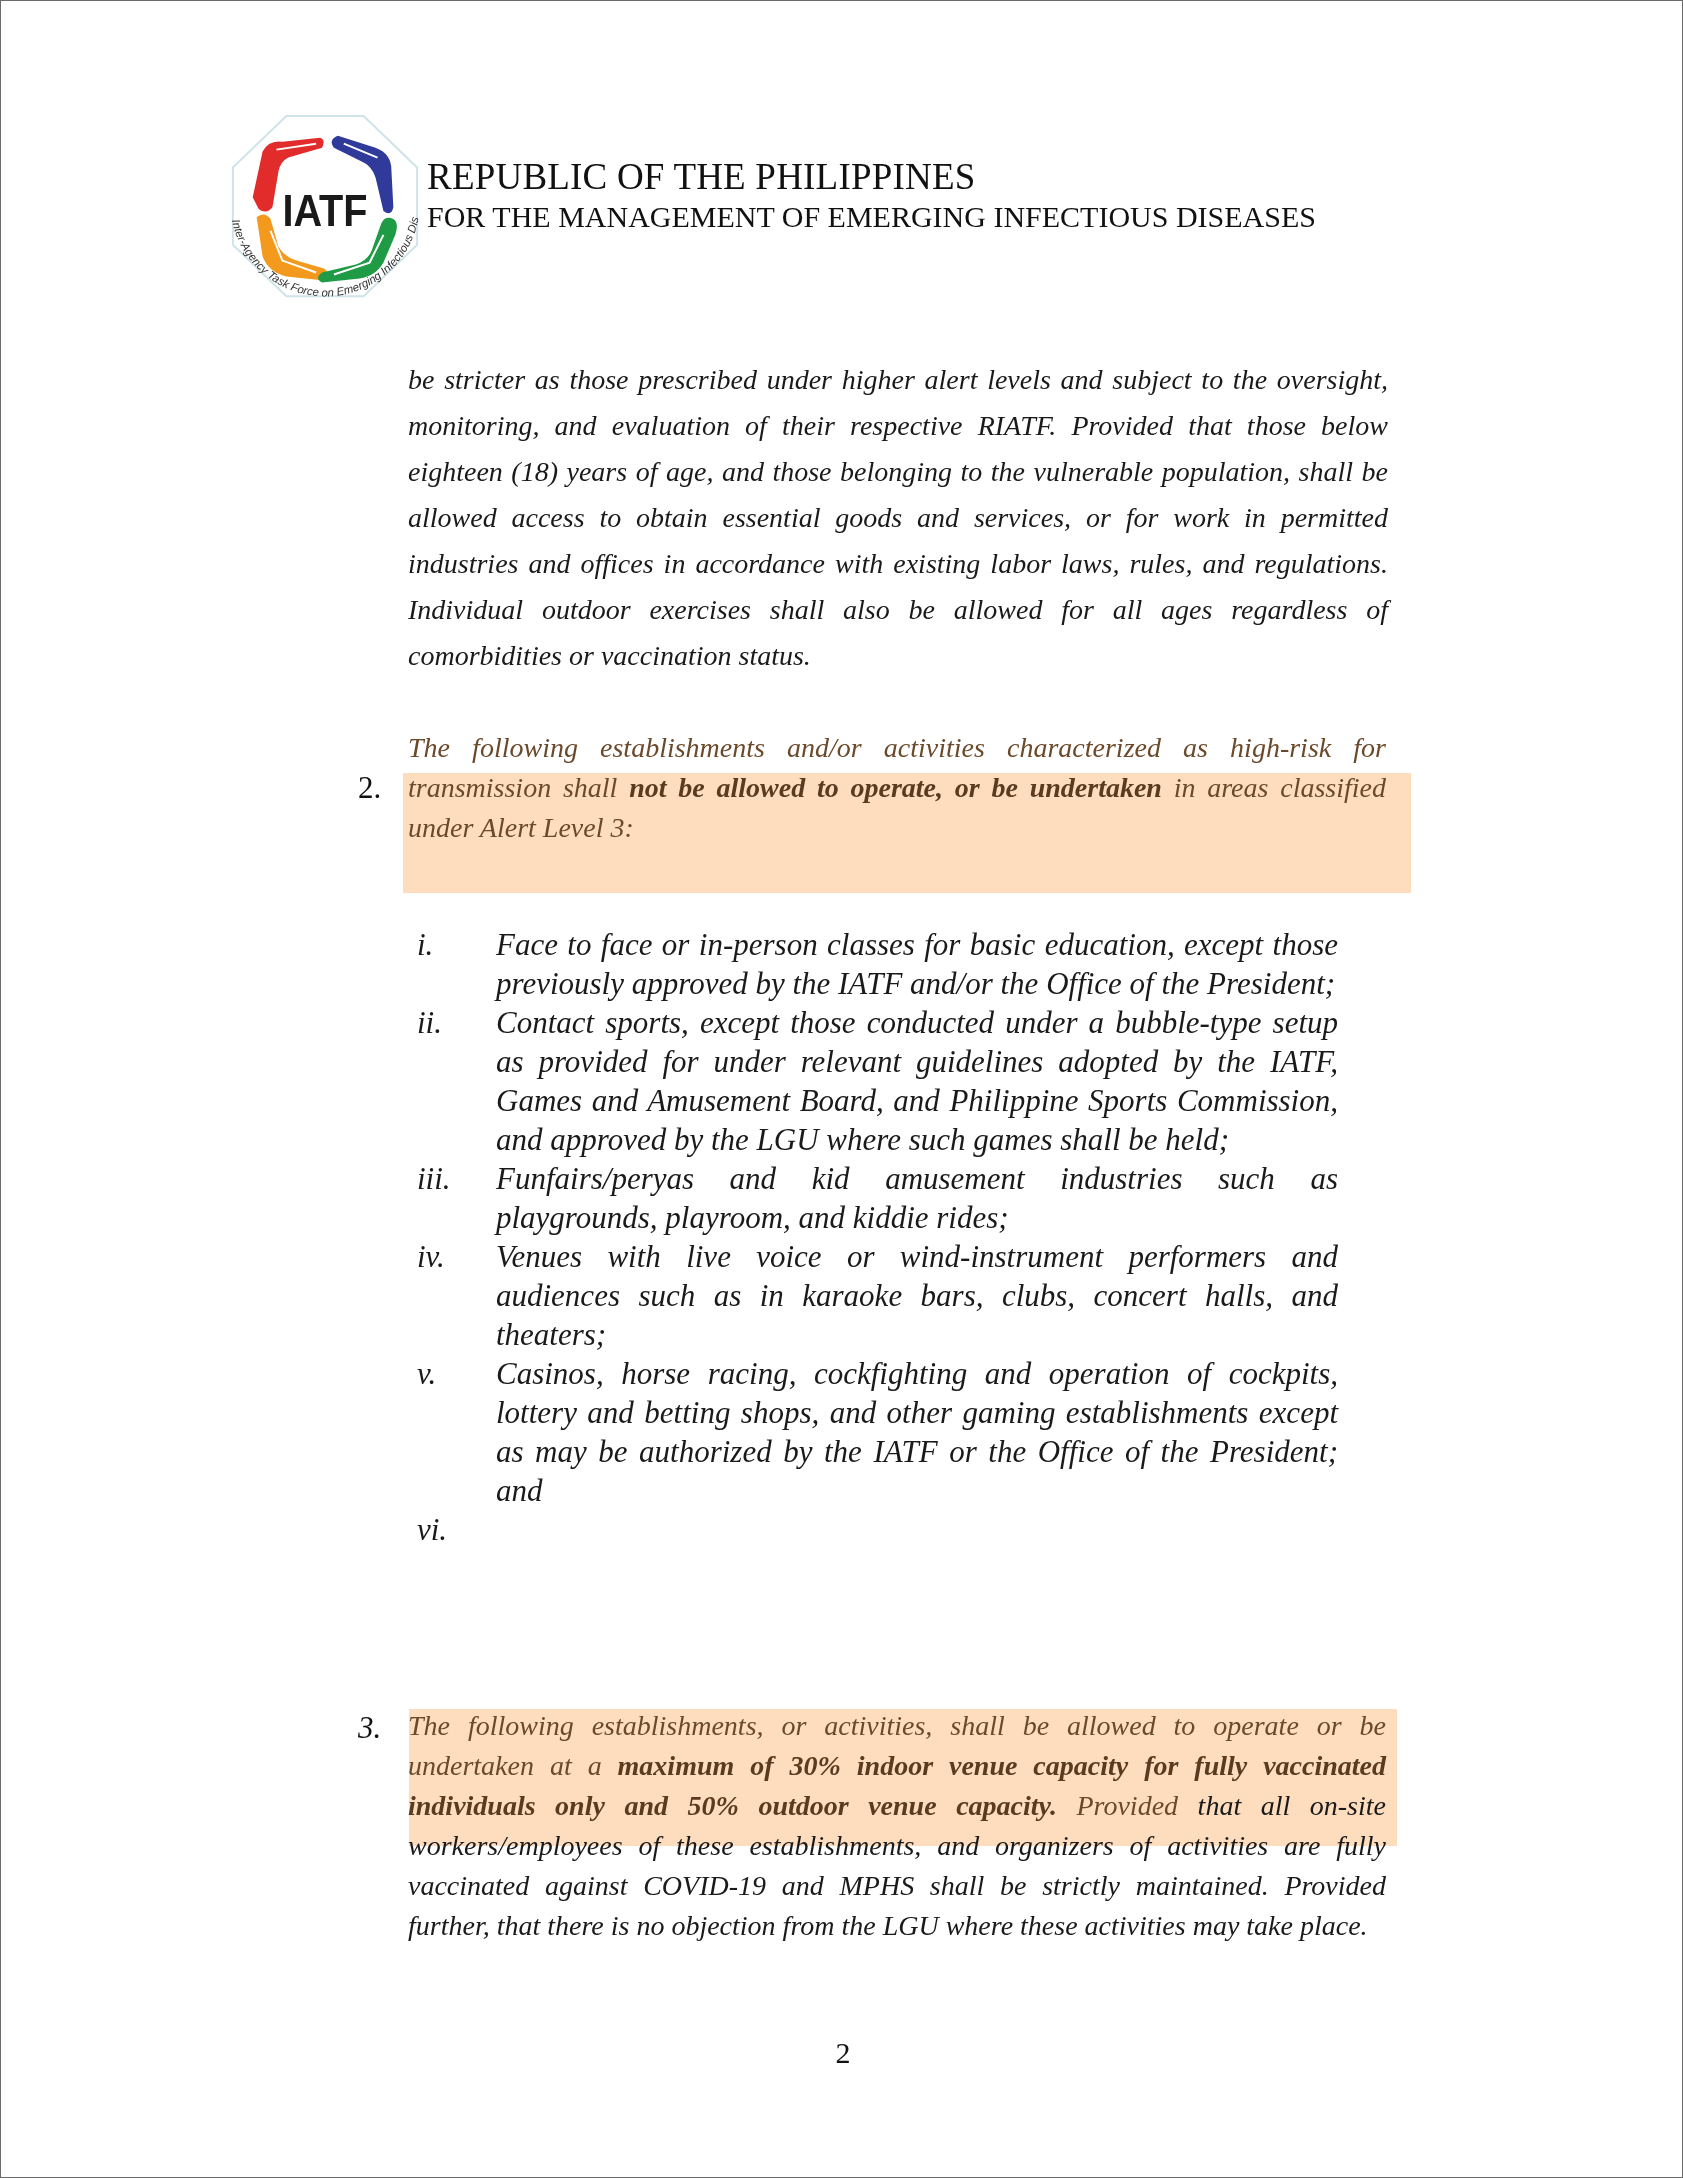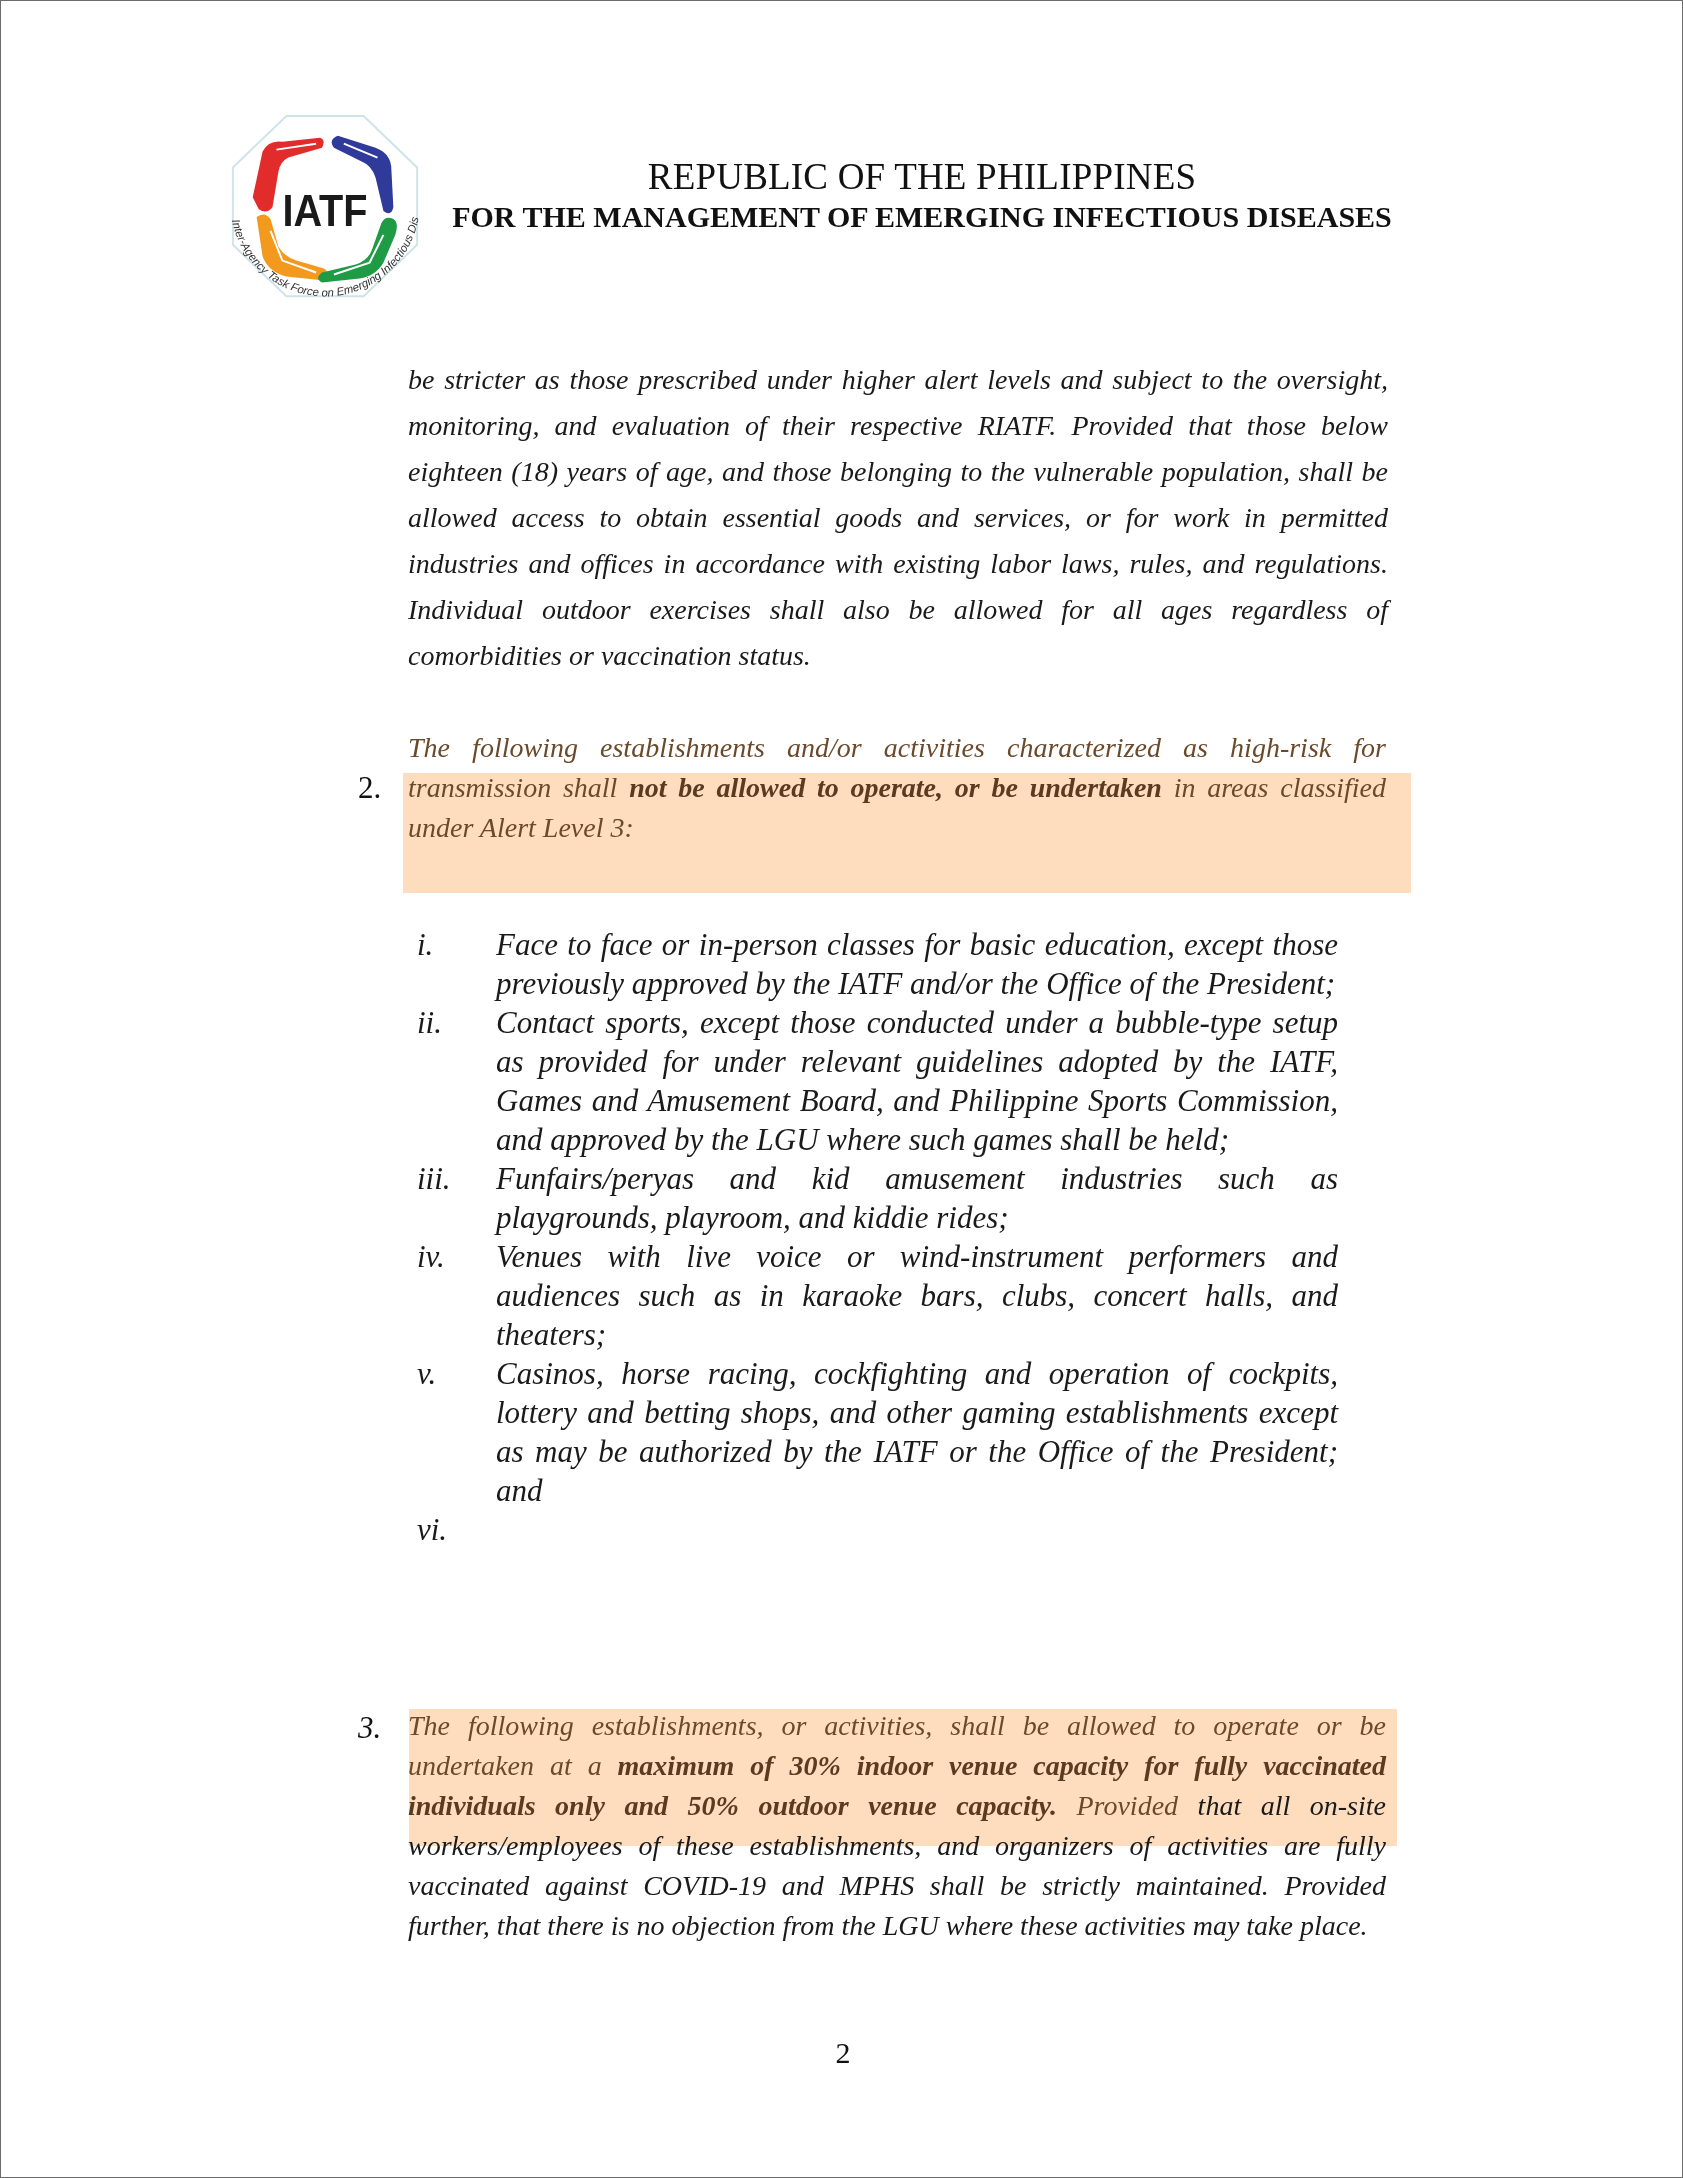--- a/index.html
+++ b/index.html
@@ -5,24 +5,24 @@
   html, body { margin: 0; padding: 0; background: #ffffff; }
   body { width: 1683px; height: 2178px; position: relative; overflow: hidden; }
   .page {
     position: absolute; left: 0; top: 0; width: 1681px; height: 2176px;
     border: 1px solid #6b6b6b; background: #ffffff;
   }
   .serif { font-family: "Liberation Serif", "DejaVu Serif", serif; }
 
   
   .logo { position: absolute; left: 216px; top: 111px; width: 216px; height: 210px; }
-  .hdr { position: absolute; left: 426px; top: 154px; width: 990px; text-align: center; color: #111; }
+  .hdr { position: absolute; left: 426px; top: 154px; width: 990px; text-align: left; color: #111; }
   .hdr .l1 { font-size: 37px; line-height: 44px; letter-spacing: 0.2px; }
   .hdr .l2 { font-size: 45px; line-height: 50px; font-weight: bold; }
-  .hdr .l3 { font-size: 30px; line-height: 36px; font-weight: bold; }
+  .hdr .l3 { font-size: 30px; line-height: 36px; font-weight: normal; }
 
   
   .para {
     position: absolute; font-style: italic; color: #1a1a1a;
     font-size: 28px; text-align: justify; text-align-last: left;
   }
   .p1 { left: 407px; top: 356px; width: 980px; line-height: 46px; }
 
   .num { position: absolute; font-size: 31px; color: #111; font-family: "Liberation Serif", serif; }
   .num2 { left: 357px; top: 769px; }

